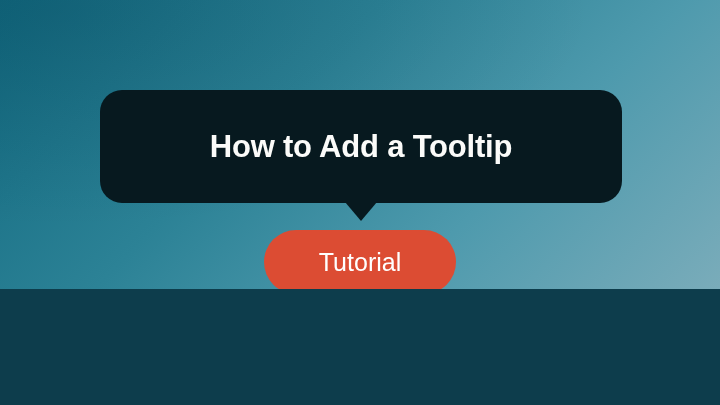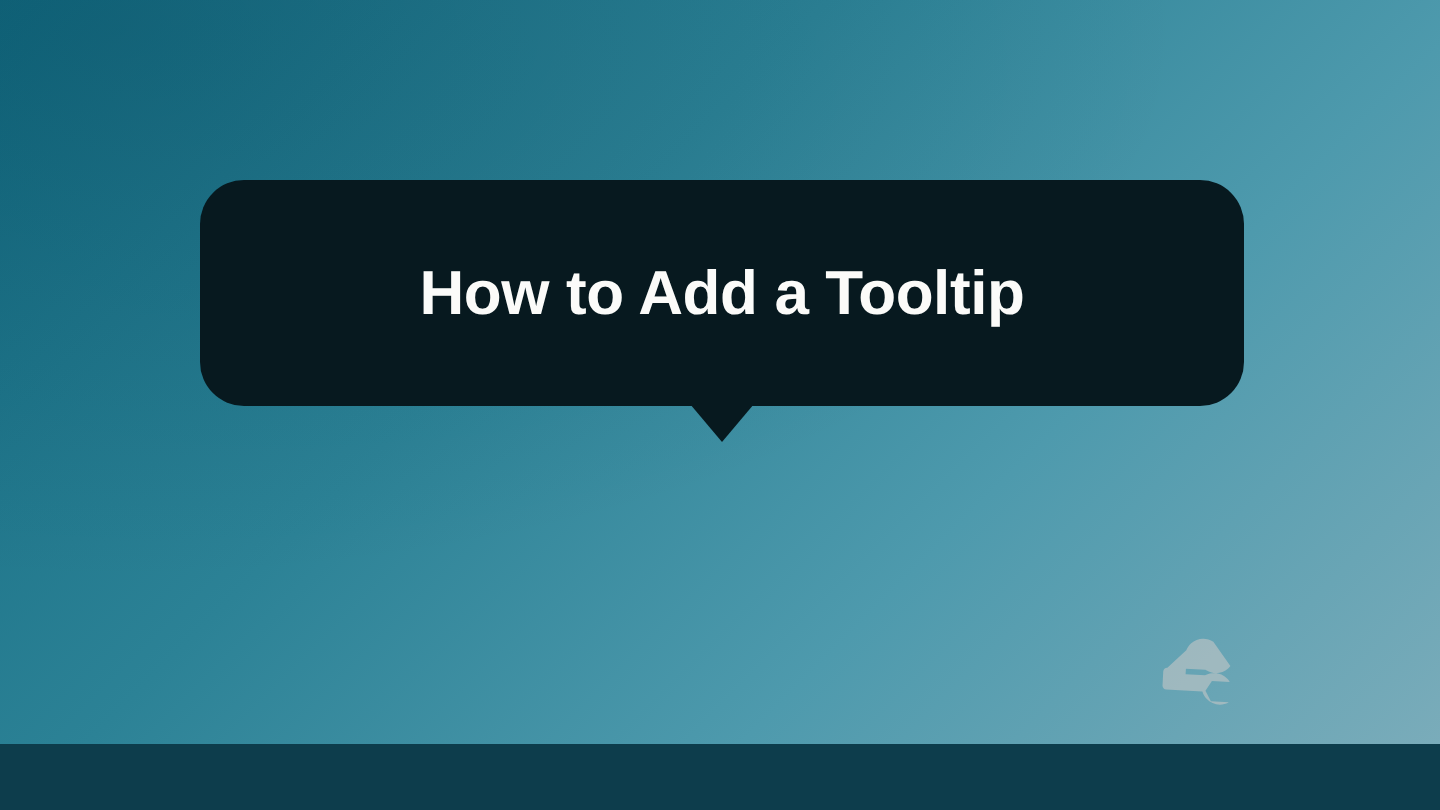--- a/index.html
+++ b/index.html
@@ -3,21 +3,21 @@
 <meta charset="utf-8">
 <style>
   html, body {
     margin: 0;
     padding: 0;
     background: #0d3d4c;
   }
   #stage {
     position: relative;
     width: 720px;
-    height: 372px;
+    height: 289px;
     overflow: hidden;
     font-family: "Liberation Sans", sans-serif;
     background: linear-gradient(135deg, #11697f 0%, #2c8296 38%, #4e9aad 68%, #7aacba 100%);
   }
   
   #stage::after {
     content: "";
     position: absolute;
     inset: 0;
     background: radial-gradient(120% 120% at 8% 4%, rgba(0,40,60,0.16) 0%, rgba(0,0,0,0) 62%);
@@ -105,20 +105,21 @@
 <div id="stage">
 
   <div class="tooltip-wrap">
     <div class="tooltip-box"></div>
     <div class="tooltip-tail"></div>
     <div class="tooltip-title">
       <span>How to Add a Tooltip</span>
     </div>
   </div>
 
+  <button class="pill-button">Tutorial</button>
 
   <span class="wrench-icon">
     <svg viewBox="0 0 64 64" width="48" height="48" aria-hidden="true">
       <g transform="rotate(48 32 32)">
         <path d="M24.6 6.2c-5.3 1.3-9.2 6.1-9.2 11.8 0 1.9 0.45 3.7 1.25 5.3
                  L16.9 40.5c-1.0 1.0-1.0 2.7 0 3.7l6.6 6.6c1.0 1.0 2.7 1.0 3.7 0
                  l17.1-17.1c1.6 0.8 3.4 1.25 5.3 1.25 5.7 0 10.5-3.9 11.8-9.2
                  l-0.05-0.2-8.4 8.4-7.6-2.0-2.0-7.6 8.4-8.4-0.2-0.05
                  c-0.7-0.15-1.45-0.25-2.2-0.25-5.7 0-10.4 3.9-11.75 9.2
                  l-0.1 0.35-9.2 9.2-2.6-2.6 9.2-9.2 0.35-0.1

